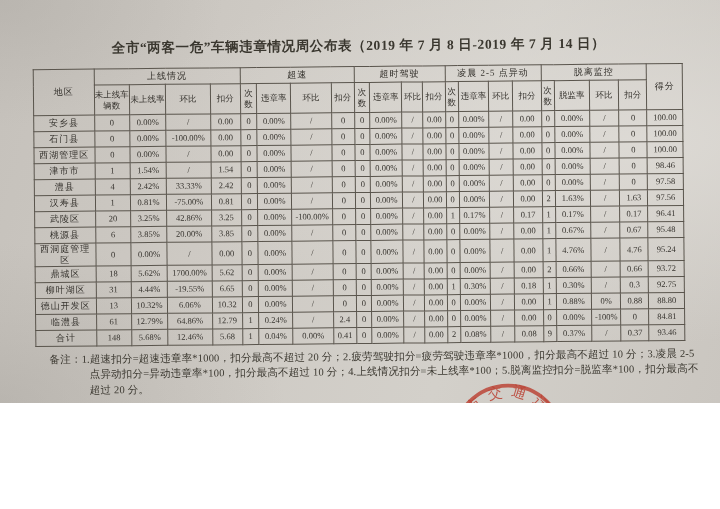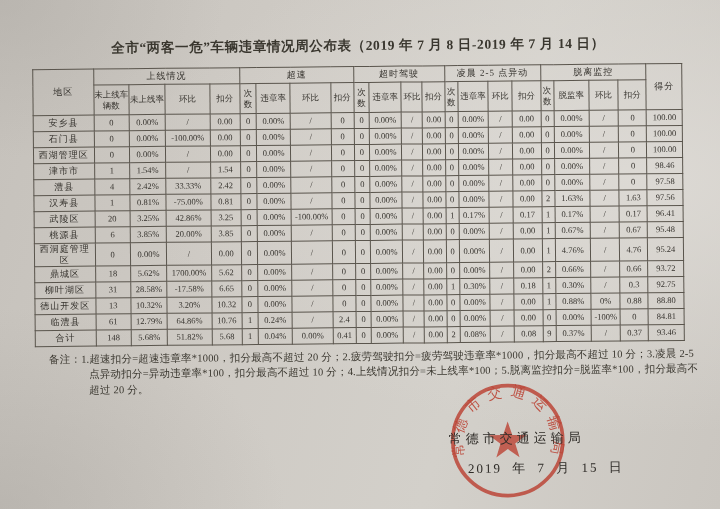--- a/index.html
+++ b/index.html
@@ -1,18 +1,18 @@
 <!DOCTYPE html>
 <html><head>
 <meta charset="utf-8">
 <style>
   html,body{margin:0;padding:0;}
   .page{
     position:relative;
-    width:720px;height:509px;
+    width:720px;height:403px;
     overflow:hidden;
     font-family:"Liberation Serif","DejaVu Serif",serif;
     background:
       radial-gradient(ellipse at 88% 35%, rgba(222,219,214,.9) 0%, rgba(222,219,214,0) 55%),
       radial-gradient(ellipse at 0% 0%, rgba(176,172,166,.55) 0%, rgba(176,172,166,0) 22%),
       radial-gradient(ellipse at 0% 100%, rgba(170,166,160,.5) 0%, rgba(170,166,160,0) 28%),
       linear-gradient(105deg,#c5c1bb 0%,#cecac4 35%,#d3d0ca 65%,#cac6c0 100%);
     color:#35322d;
   }
   .content{position:absolute;inset:0;transform:rotate(-0.55deg);transform-origin:50% 50%;}
@@ -351,22 +351,22 @@
             <td>0.00</td>
             <td>2</td>
             <td>0.66%</td>
             <td>/</td>
             <td>0.66</td>
             <td>93.72</td>
           </tr>
           <tr>
             <td class="region">柳叶湖区</td>
             <td>31</td>
-            <td>28.58%</td>
-            <td>-17.58%</td>
+            <td>4.44%</td>
+            <td>-19.55%</td>
             <td>6.65</td>
             <td>0</td>
             <td>0.00%</td>
             <td>/</td>
             <td>0</td>
             <td>0</td>
             <td>0.00%</td>
             <td>/</td>
             <td>0.00</td>
             <td>1</td>
@@ -376,21 +376,21 @@
             <td>1</td>
             <td>0.30%</td>
             <td>/</td>
             <td>0.3</td>
             <td>92.75</td>
           </tr>
           <tr>
             <td class="region">德山开发区</td>
             <td>13</td>
             <td>10.32%</td>
-            <td>3.20%</td>
+            <td>6.06%</td>
             <td>10.32</td>
             <td>0</td>
             <td>0.00%</td>
             <td>/</td>
             <td>0</td>
             <td>0</td>
             <td>0.00%</td>
             <td>/</td>
             <td>0.00</td>
             <td>0</td>
@@ -401,21 +401,21 @@
             <td>0.88%</td>
             <td>0%</td>
             <td>0.88</td>
             <td>88.80</td>
           </tr>
           <tr>
             <td class="region">临澧县</td>
             <td>61</td>
             <td>12.79%</td>
             <td>64.86%</td>
-            <td>10.76</td>
+            <td>12.79</td>
             <td>1</td>
             <td>0.24%</td>
             <td>/</td>
             <td>2.4</td>
             <td>0</td>
             <td>0.00%</td>
             <td>/</td>
             <td>0.00</td>
             <td>0</td>
             <td>0.00%</td>
@@ -424,21 +424,21 @@
             <td>0</td>
             <td>0.00%</td>
             <td>-100%</td>
             <td>0</td>
             <td>84.81</td>
           </tr>
           <tr>
             <td class="region">合计</td>
             <td>148</td>
             <td>5.68%</td>
-            <td>51.82%</td>
+            <td>12.46%</td>
             <td>5.68</td>
             <td>1</td>
             <td>0.04%</td>
             <td>0.00%</td>
             <td>0.41</td>
             <td>0</td>
             <td>0.00%</td>
             <td>/</td>
             <td>0.00</td>
             <td>2</td>

